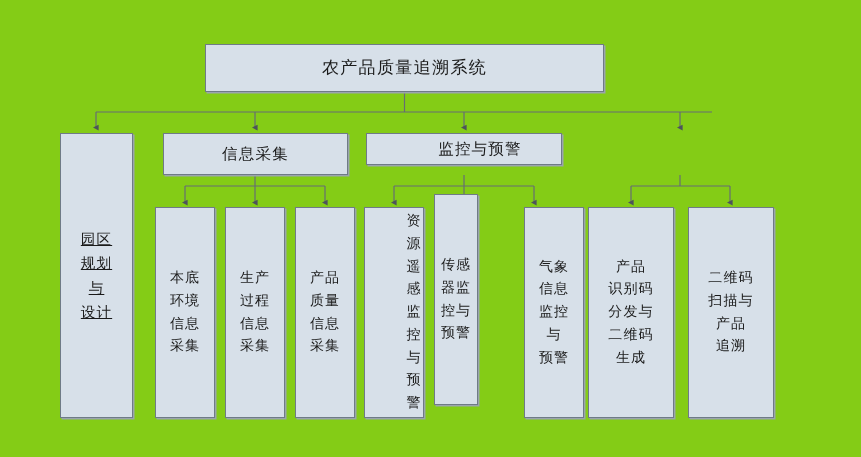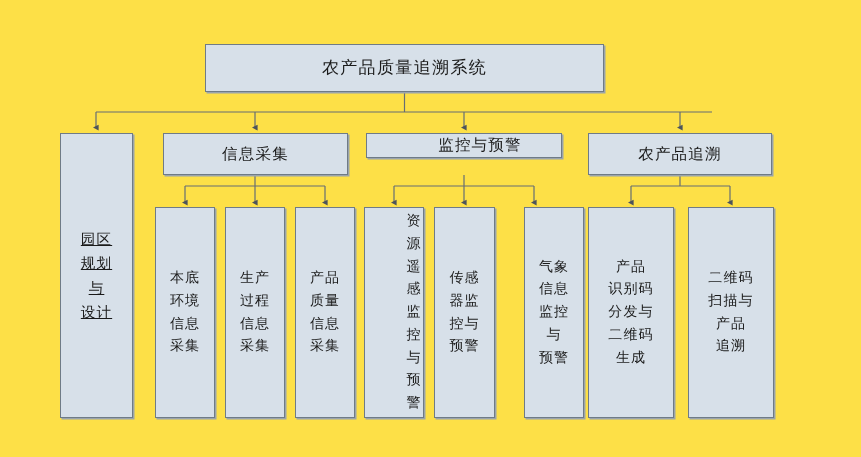--- a/index.html
+++ b/index.html
@@ -7,21 +7,21 @@
     padding: 0;
     background: #ffffff;
   }
   body {
     font-family: "Liberation Serif", "DejaVu Serif", serif;
   }
   #diagram {
     position: relative;
     width: 861px;
     height: 457px;
-    background: #fde047;
+    background: #84cc16;
     overflow: hidden;
   }
   #connectors {
     position: absolute;
     left: 0;
     top: 0;
     width: 861px;
     height: 457px;
     pointer-events: none;
   }
@@ -110,27 +110,24 @@
     <span class="label">园区
 规划
 与
 设计</span>
   </div>
 
   <div class="node node-l2" style="left:163px; top:133px; width:185px; height:42px;">
     <span class="label">信息采集</span>
   </div>
 
-  <div class="node node-l2" style="left:366px; top:133px; width:196px; height:25px;padding-left:32px;">
+  <div class="node node-l2" style="left:366px; top:133px; width:196px; height:32px;padding-left:32px;">
     <span class="label">监控与预警</span>
   </div>
 
-  <div class="node node-l2" style="left:588px; top:133px; width:184px; height:42px;">
-    <span class="label">农产品追溯</span>
-  </div>
 
   <div class="node node-leaf" style="left:155px; top:207px; width:60px; height:211px;">
     <span class="label">本底
 环境
 信息
 采集</span>
   </div>
   <div class="node node-leaf" style="left:225px; top:207px; width:60px; height:211px;">
     <span class="label">生产
 过程
@@ -144,21 +141,21 @@
 采集</span>
   </div>
 
   <div class="node node-leaf" style="left:364px; top:207px; width:60px; height:211px;padding-left:40px;">
     <span class="label">资源
 遥感
 监控
 与
 预警</span>
   </div>
-  <div class="node node-leaf" style="left:434px; top:207px; width:61px; height:211px;">
+  <div class="node node-leaf" style="left:434px; top:194px; width:44px; height:211px;">
     <span class="label">传感
 器监
 控与
 预警</span>
   </div>
   <div class="node node-leaf" style="left:524px; top:207px; width:60px; height:211px;">
     <span class="label">气象
 信息
 监控
 与

